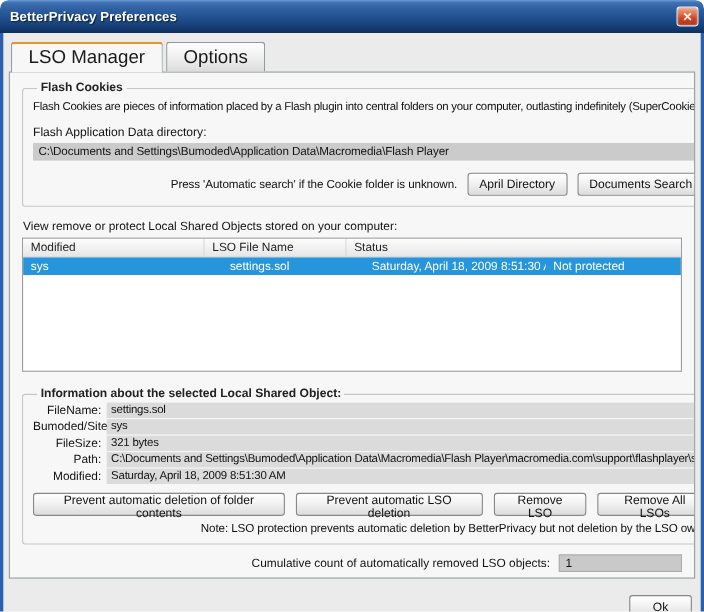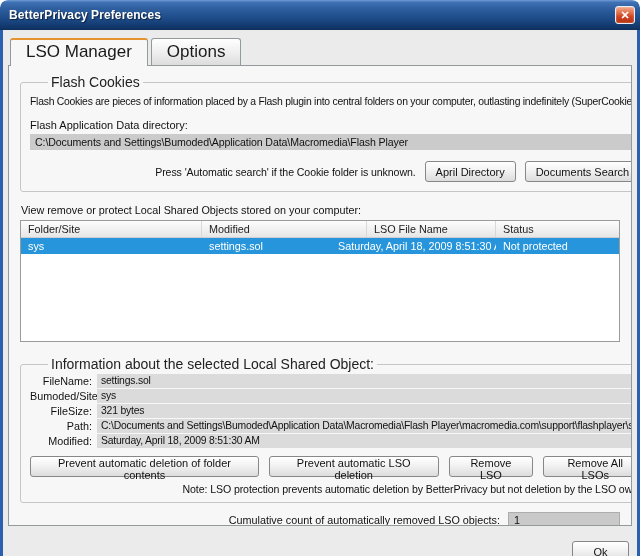--- a/index.html
+++ b/index.html
@@ -59,21 +59,21 @@
   .panel {
     border:1px solid #919b9c; background:#f7f7f7;
     height:461px; box-sizing:border-box;
     padding:8px 11px; position:relative; z-index:1; overflow:hidden;
   }
   
   fieldset.group {
     border:1px solid #c6c6c6; border-radius:3px;
     margin:0; padding:1px 9px 9px; font-size:11px; color:#111;
   }
-  fieldset.group legend { font-size:14px; padding:0 3px; margin-left:18px; color:#222; }
+  fieldset.group legend { font-size:11px; padding:0 3px; margin-left:4px; color:#222;font-weight:bold; }
   .desc {
     font-size:10.4px; letter-spacing:-0.25px; white-space:nowrap; overflow:hidden;
     margin:5px 0 12px; color:#111;
   }
   .dir-label { font-size:11px; margin-bottom:3px; }
   .dir-field {
     background:#cbcbcb; font-size:10.6px; letter-spacing:-0.1px;
     padding:2px 5px 1px; height:13px; white-space:nowrap; overflow:hidden; color:#111;
   }
   .hint-row { display:flex; justify-content:flex-end; align-items:center; gap:9px; margin-top:11px; }
@@ -157,21 +157,20 @@
           <span class="hint">Press 'Automatic search' if the Cookie folder is unknown.</span>
           <button class="xp">April Directory</button>
           <button class="xp">Documents Search</button>
         </div>
       </fieldset>
 
       <div class="list-label">View remove or protect Local Shared Objects stored on your computer:</div>
 
       <div class="lso-table">
         <div class="thead">
-          <div class="th c1">Folder/Site</div>
           <div class="th c3">Modified</div>
           <div class="th c2">LSO File Name</div>
           <div class="th c4">Status</div>
         </div>
         <div class="trow selected">
           <div class="td c1">sys</div>
           <div class="td c2">settings.sol</div>
           <div class="td c3">Saturday, April 18, 2009 8:51:30 AM</div>
           <div class="td c4">Not protected</div>
         </div>

